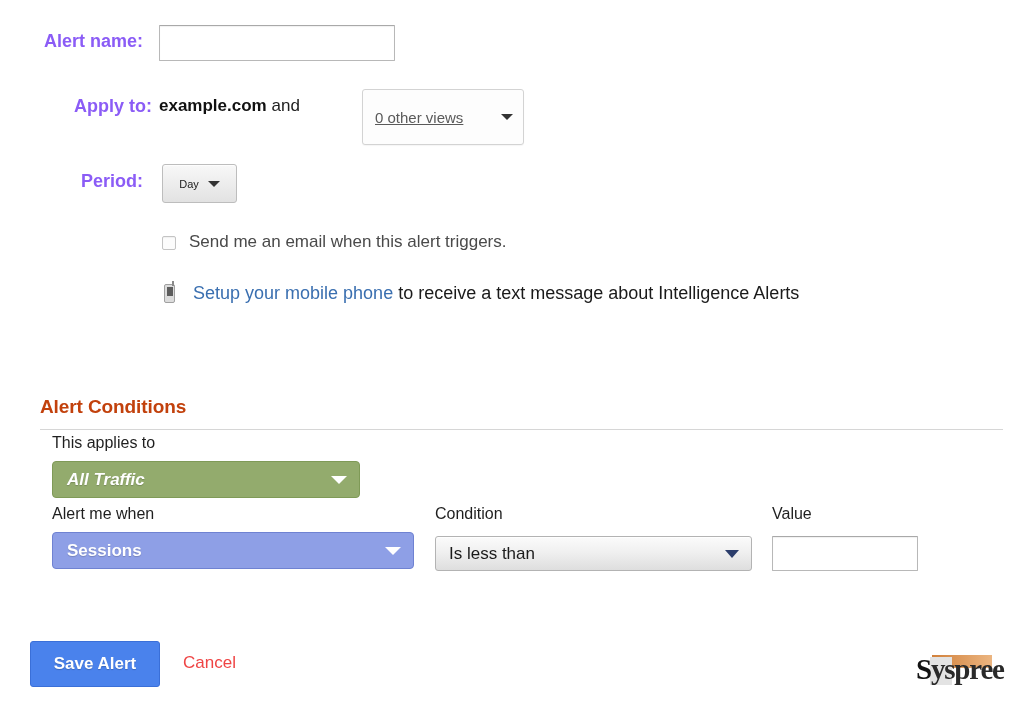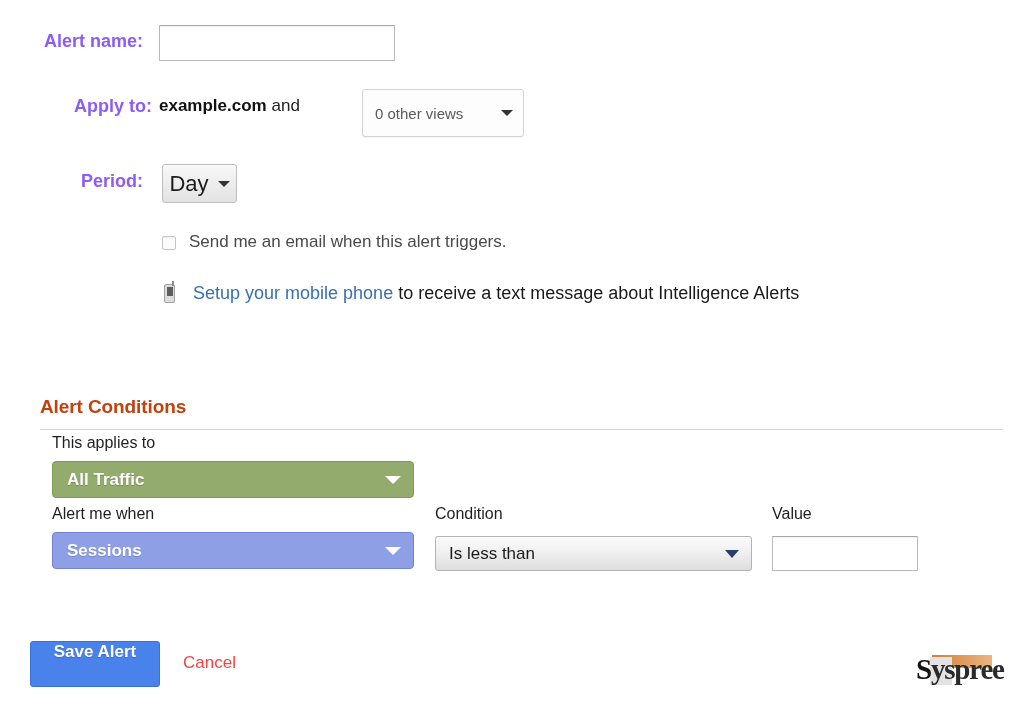--- a/index.html
+++ b/index.html
@@ -74,21 +74,21 @@
   
   .btn-gray {
     box-sizing: border-box;
     display: flex;
     align-items: center;
     justify-content: center;
     background: linear-gradient(to bottom, #f8f8f8 0%, #ededed 50%, #e2e2e2 100%);
     border: 1px solid #bdbdbd;
     border-radius: 3px;
     box-shadow: 0 1px 0 rgba(255,255,255,0.7) inset;
-    font-size: 22px;
+    font-size: 11px;
     color: #1a1a1a;
     padding: 0 9px;
     cursor: pointer;
   }
   .btn-gray .cap { margin-right: 9px; }
 
   
   .tri {
     width: 0; height: 0;
     border-left: 6px solid transparent;
@@ -202,20 +202,21 @@
     font-size: 17px;
     color: #1a1a1a;
     padding: 0 12px 0 13px;
     cursor: pointer;
   }
 
   
   .btn-primary {
     box-sizing: border-box;
     display: flex;
+    align-items: center;
     justify-content: center;
     background: #4a82ec;
     border: 1px solid #3a6fd8;
     border-radius: 3px;
     color: #ffffff;
     font-size: 17px;
     font-weight: bold;
     text-shadow: 0 1px 1px rgba(0,0,0,0.2);
     cursor: pointer;
   }
@@ -269,21 +270,21 @@
 
 <input class="abs text-input" style="left: 159px; top: 25px; width: 236px; height: 36px;" type="text" placeholder="">
 
 <div class="abs field-label" style="left:9px; top:96px; width:143px;">Apply to:</div>
 
 <div class="abs apply-line" style="left:159px; top:96px;">
   <span class="site">example.com</span>
   <span>and</span>
 </div>
 
-<div class="abs btn-pill" style="left:362px; top:89px; width:162px; height:48px;">
+<div class="abs btn-pill" style="left:362px; top:89px; width:162px; height:56px;text-decoration:underline;">
   <span class="cap">0 other views</span>
   <span class="tri dark"></span>
 </div>
 
 <div class="abs field-label" style="left:0px; top:171px; width:143px;">Period:</div>
 
 <div class="abs btn-gray" style="left:162px; top:164px; width:75px; height:39px;">
   <span class="cap">Day</span>
   <span class="tri dark"></span>
 </div>
@@ -299,21 +300,21 @@
 <div class="abs sms-text" style="left:193px; top:283px;">
   <a class="link">Setup your mobile phone</a><span> to receive a text message about Intelligence Alerts</span>
 </div>
 
 <div class="abs section-title" style="left:40px; top:396px;">Alert Conditions</div>
 
 <div class="abs divider" style="left:40px; top:429px; width:963px;"></div>
 
 <div class="abs col-label" style="left:52px; top:434px;">This applies to</div>
 
-<div class="abs sel-color sel-green" style="left:52px; top:461px; width:362px; height:37px;">
+<div class="abs sel-color sel-green" style="left:52px; top:461px; width:308px; height:37px;font-style:italic;">
   <span>All Traffic</span>
   <span class="tri white"></span>
 </div>
 
 <div class="abs col-label" style="left:52px; top:505px;">Alert me when</div>
 
 <div class="abs sel-color sel-blue" style="left:52px; top:532px; width:362px; height:37px;">
   <span>Sessions</span>
   <span class="tri white"></span>
 </div>

